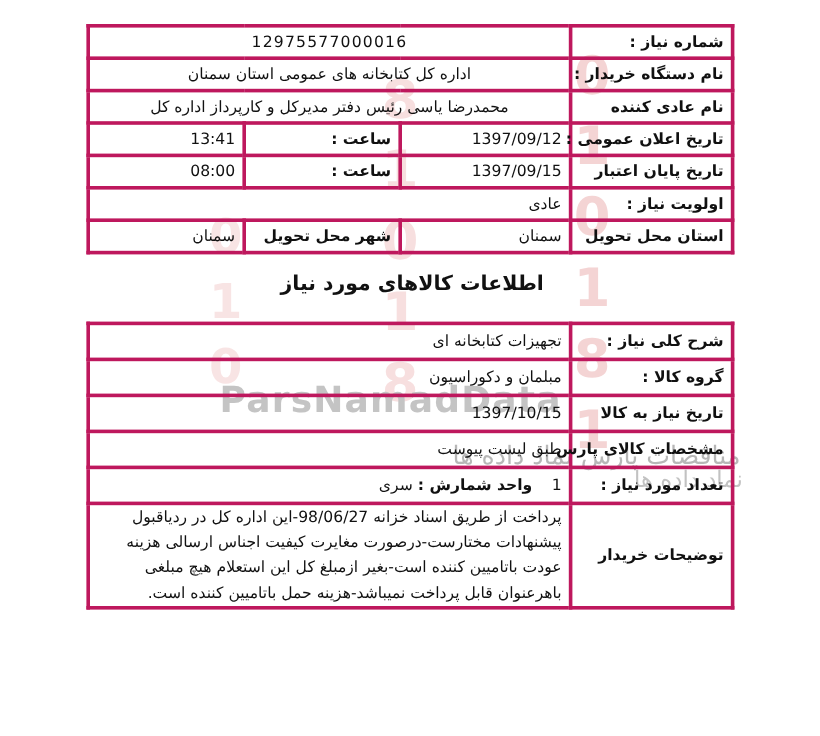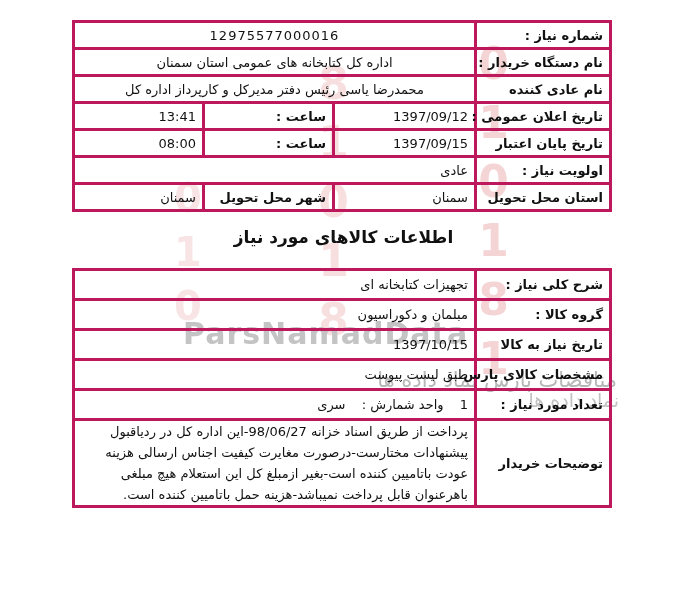--- a/index.html
+++ b/index.html
@@ -54,21 +54,21 @@
   .lbl { font-weight: bold; text-align: right; padding-right: 8px; white-space: nowrap; }
   .val-c { text-align: center; }
   .val-s { text-align: right; padding-right: 24px; }
   .val-d { text-align: right; padding-right: 12px; }
   .val-g { text-align: right; padding-right: 38px; }
   .lbl2  { font-weight: bold; text-align: right; white-space: nowrap; }
   .num   { letter-spacing: 1px; }
 
   .qty-cell { text-align: right; padding-right: 14px; }
   .qty-cell .q-val  { display: inline-block; margin-left: 12px; }
-  .qty-cell .q-lbl  { display: inline-block; font-weight: normal; margin-left: 12px; }
+  .qty-cell .q-lbl  { display: inline-block; font-weight: bold; margin-left: 0; }
 
   .notes-lbl { vertical-align: top; padding-top: 8px; }
   .notes {
     vertical-align: top;
     height: 104px;
     padding: 7px 10px;
     font-size: 12.5px;
     line-height: 1.62;
     text-align: right;
   }

